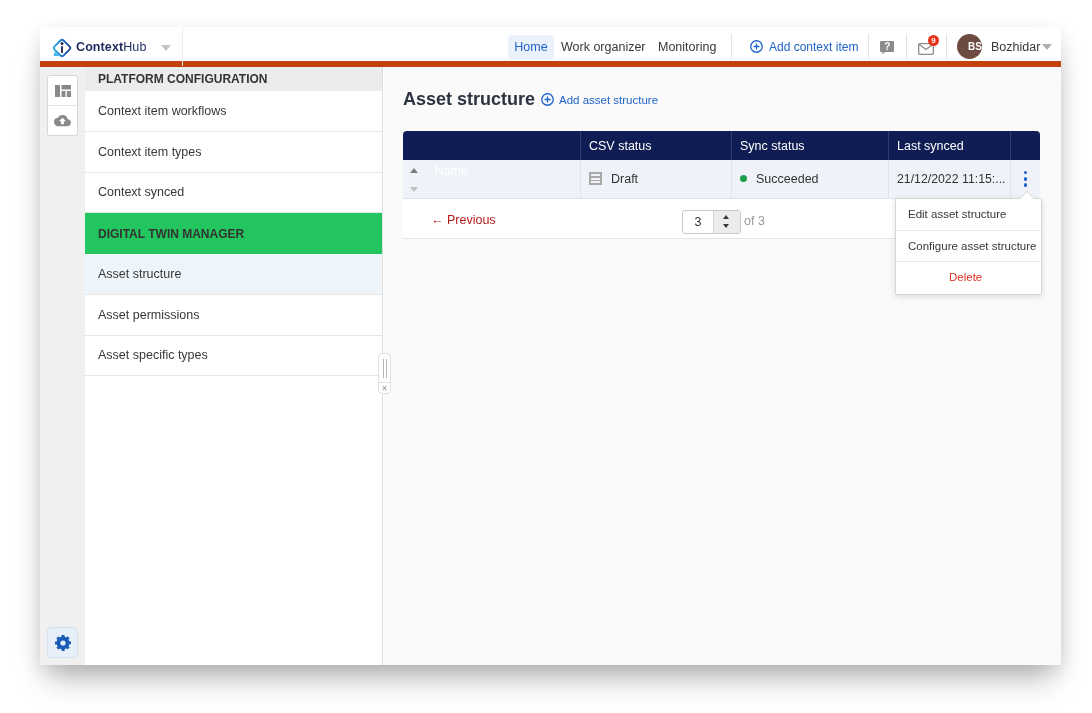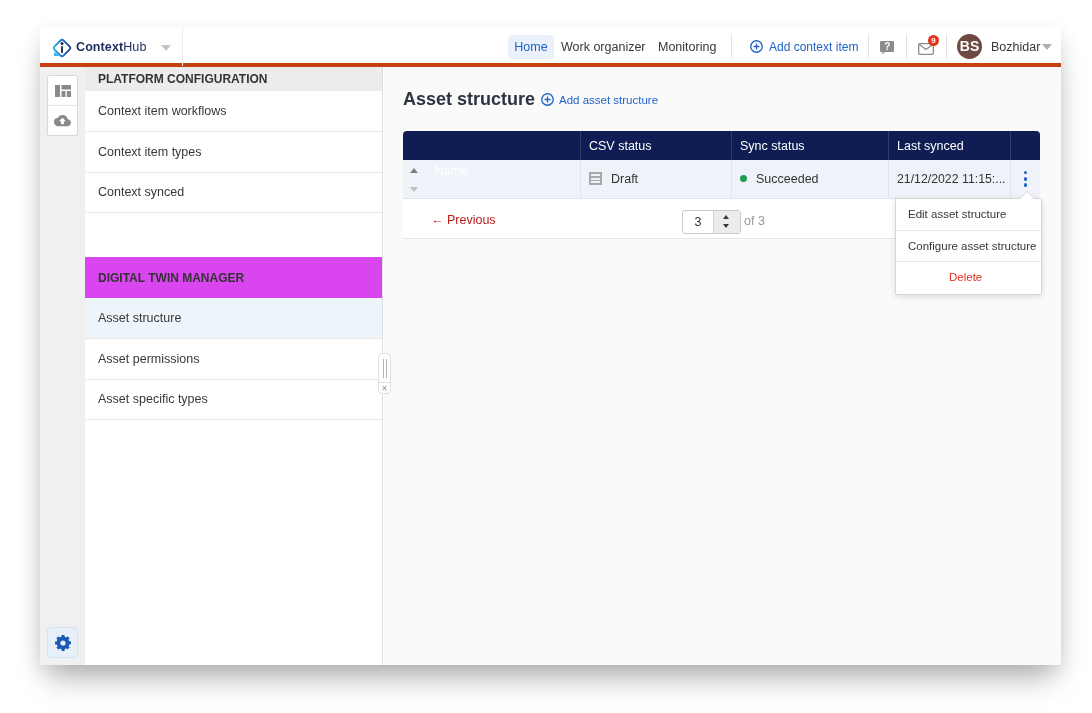--- a/index.html
+++ b/index.html
@@ -1,47 +1,47 @@
 <!DOCTYPE html>
 <html><head>
 <meta charset="utf-8">
 <style>
   * { margin:0; padding:0; box-sizing:border-box; }
   html,body { width:1092px; height:713px; background:#fff; font-family:"Liberation Sans", sans-serif; overflow:hidden; }
   .window { position:absolute; left:40px; top:27px; width:1021px; height:638px; background:#fff;
             box-shadow: 0 20px 30px -8px rgba(0,0,0,.28), 0 6px 18px rgba(0,0,0,.10); }
   
-  .navbar { position:absolute; left:0; top:0; width:100%; height:40px; background:#fff; border-bottom:4px solid #c2410c; }
+  .navbar { position:absolute; left:0; top:0; width:100%; height:40px; background:#fff; border-bottom:6px solid #c2410c; }
   .logoblock { position:absolute; left:0; top:0; width:143px; height:39px; border-right:1px solid #ececec; }
   .logoicon { position:absolute; left:12px; top:11px; }
   .logotext { position:absolute; left:36px; top:13px; font-size:12.5px; color:#1f2a5e; letter-spacing:0.1px; }
   .logotext b { font-weight:700; }
   .logocaret { position:absolute; left:121px; top:18px; width:0; height:0; border-left:5px solid transparent; border-right:5px solid transparent; border-top:6px solid #c4c4c4; }
   .navitem { position:absolute; top:8px; height:24px; line-height:24px; font-size:12.5px; white-space:nowrap; color:#383838; text-align:center; }
   .home { left:468px; width:46px; background:#eaf1fa; color:#1f62c9; border-radius:4px; }
   .vsep { position:absolute; top:7px; height:25px; width:1px; background:#e3e3e3; }
   .addctx { position:absolute; top:8px; height:24px; line-height:24px; font-size:12px; white-space:nowrap; color:#1f62c9; }
   .addctx svg { vertical-align:-2px; margin-right:6px; }
   .helpicon { position:absolute; left:840px; top:14px; }
   .mailicon { position:absolute; left:878px; top:16px; }
   .badge { position:absolute; left:888px; top:8px; width:11px; height:11px; background:#e6331c; border-radius:50%; color:#fff; font-size:8px; line-height:11px; text-align:center; font-weight:700; }
-  .avatar { position:absolute; left:917px; top:7px; width:25px; height:25px; background:#6d4a41; border-radius:50%; color:#fff; font-size:14px; font-weight:700; text-align:center; line-height:25px; }
+  .avatar { position:absolute; left:917px; top:7px; width:25px; height:25px; background:#6d4a41; border-radius:50%; color:#fff; font-size:10px; font-weight:700; text-align:right; line-height:25px; }
   .uname { position:absolute; left:951px; top:13px; font-size:12.5px; color:#383838; }
   .ucaret { position:absolute; left:1002px; top:17px; width:0; height:0; border-left:5px solid transparent; border-right:5px solid transparent; border-top:6px solid #b0b0b0; }
   
   .strip { position:absolute; left:0; top:40px; bottom:0; width:45px; background:#f0f0f0; }
   .sbtn { position:absolute; left:7px; width:31px; height:31px; background:#fff; border:1px solid #d7d7d7; display:flex; align-items:center; justify-content:center; }
   .sbtn1 { top:8px; border-radius:3px 3px 0 0; }
   .sbtn2 { top:38px; border-radius:0 0 3px 3px; border-top:1px solid #e5e5e5; }
   .gearbtn { position:absolute; left:7px; top:560px; width:31px; height:31px; background:#e7f0f8; border:1px solid #d3e2ee; border-radius:4px; display:flex; align-items:center; justify-content:center; }
   
   .panel { position:absolute; left:45px; top:40px; bottom:0; width:298px; background:#fff; border-right:1px solid #dcdcdc; }
   .prow { width:100%; padding-left:13px; display:flex; align-items:center; font-size:12.5px; white-space:nowrap; color:#383838; }
   .phead { height:24px; background:#ececec; font-weight:700; font-size:12px; color:#333; }
-  .phead2 { height:40.75px; background:#d946ef; font-weight:700; font-size:12px; color:#333;margin-top:44px; }
+  .phead2 { height:40.75px; background:#22c55e; font-weight:700; font-size:12px; color:#333; }
   .pitem { height:40.75px; border-bottom:1px solid #e6e6e6; background:#fff; }
   .psel { background:#edf4fa; }
   .splitter { position:absolute; left:338px; top:326px; width:13px; height:41px; background:#fff; border:1px solid #e0e0e0; border-radius:4px; z-index:5; }
   .splitter .grip { position:absolute; left:3.5px; top:5px; width:1.5px; height:19px; background:#b5b5b5; }
   .splitter .grip2 { left:6.5px; }
   .splitter .xline { position:absolute; left:0; top:28px; width:100%; border-top:1px solid #e0e0e0; }
   .splitter .xmark { position:absolute; left:0; top:28px; width:100%; text-align:center; font-size:8px; color:#9a9a9a; line-height:13px; }
   
   .main { position:absolute; left:344px; top:40px; right:0; bottom:0; background:#fafafa; }
   .title { position:absolute; left:19px; top:22px; font-size:18px; font-weight:700; color:#2d3340; }

